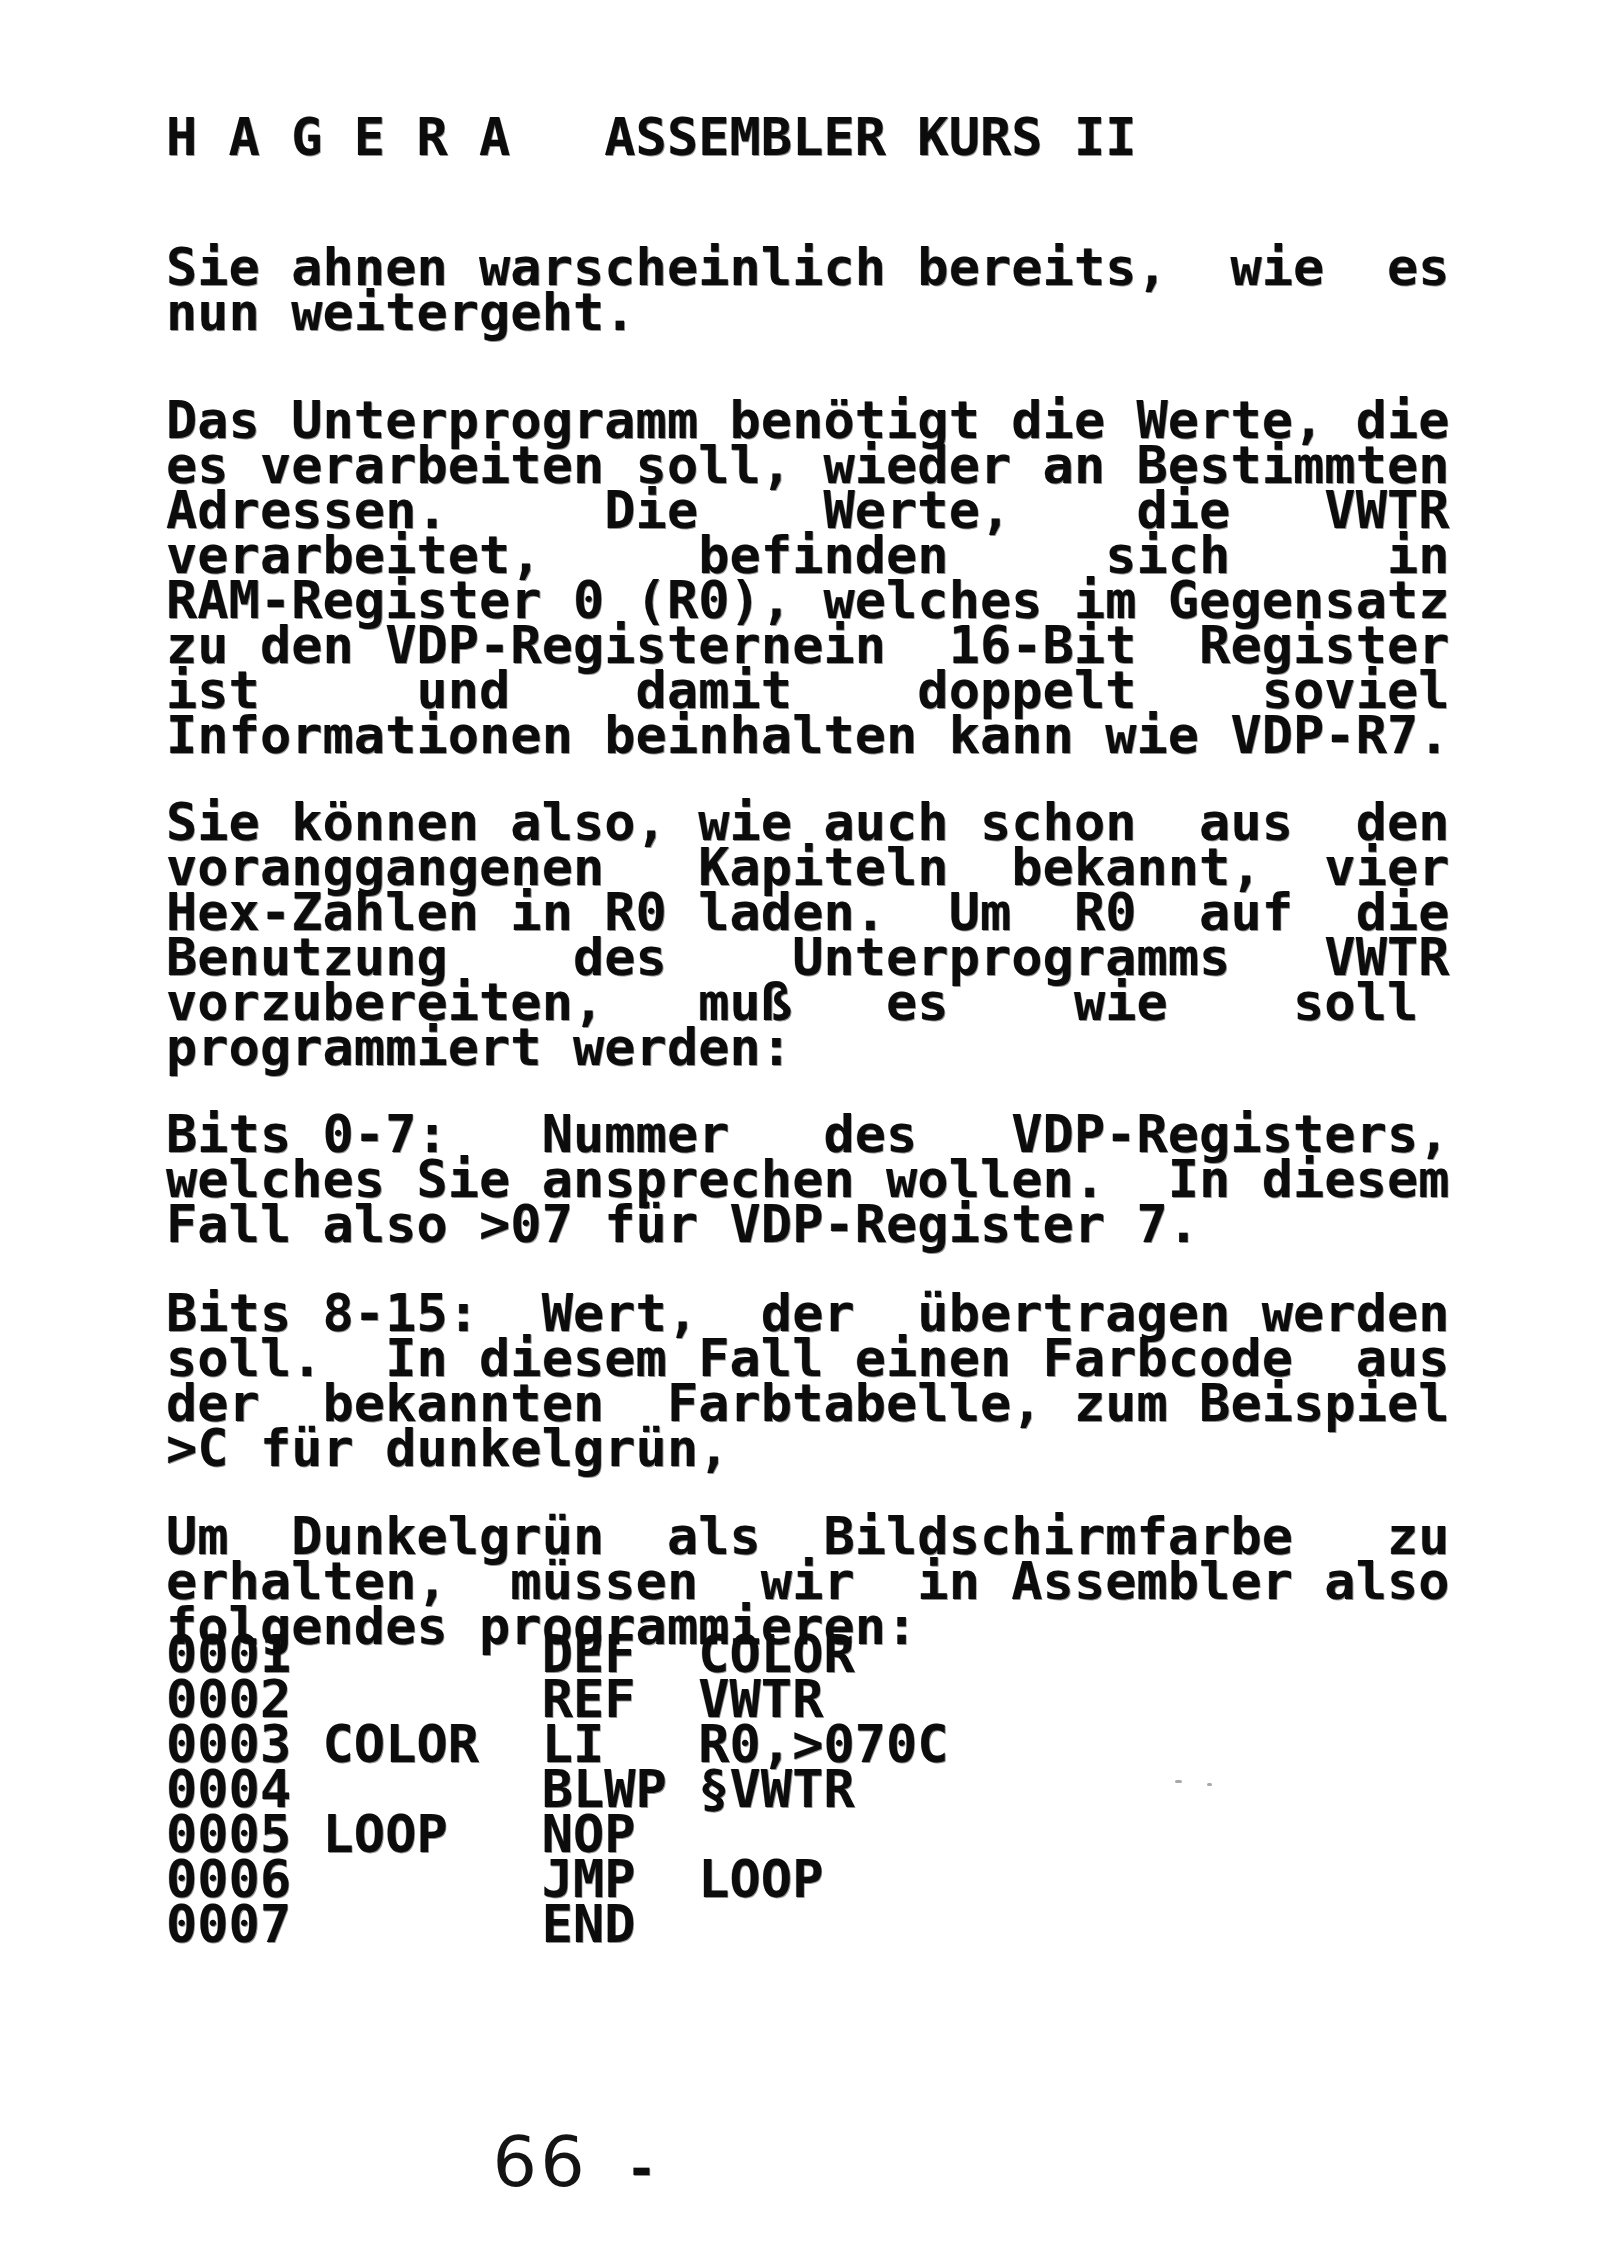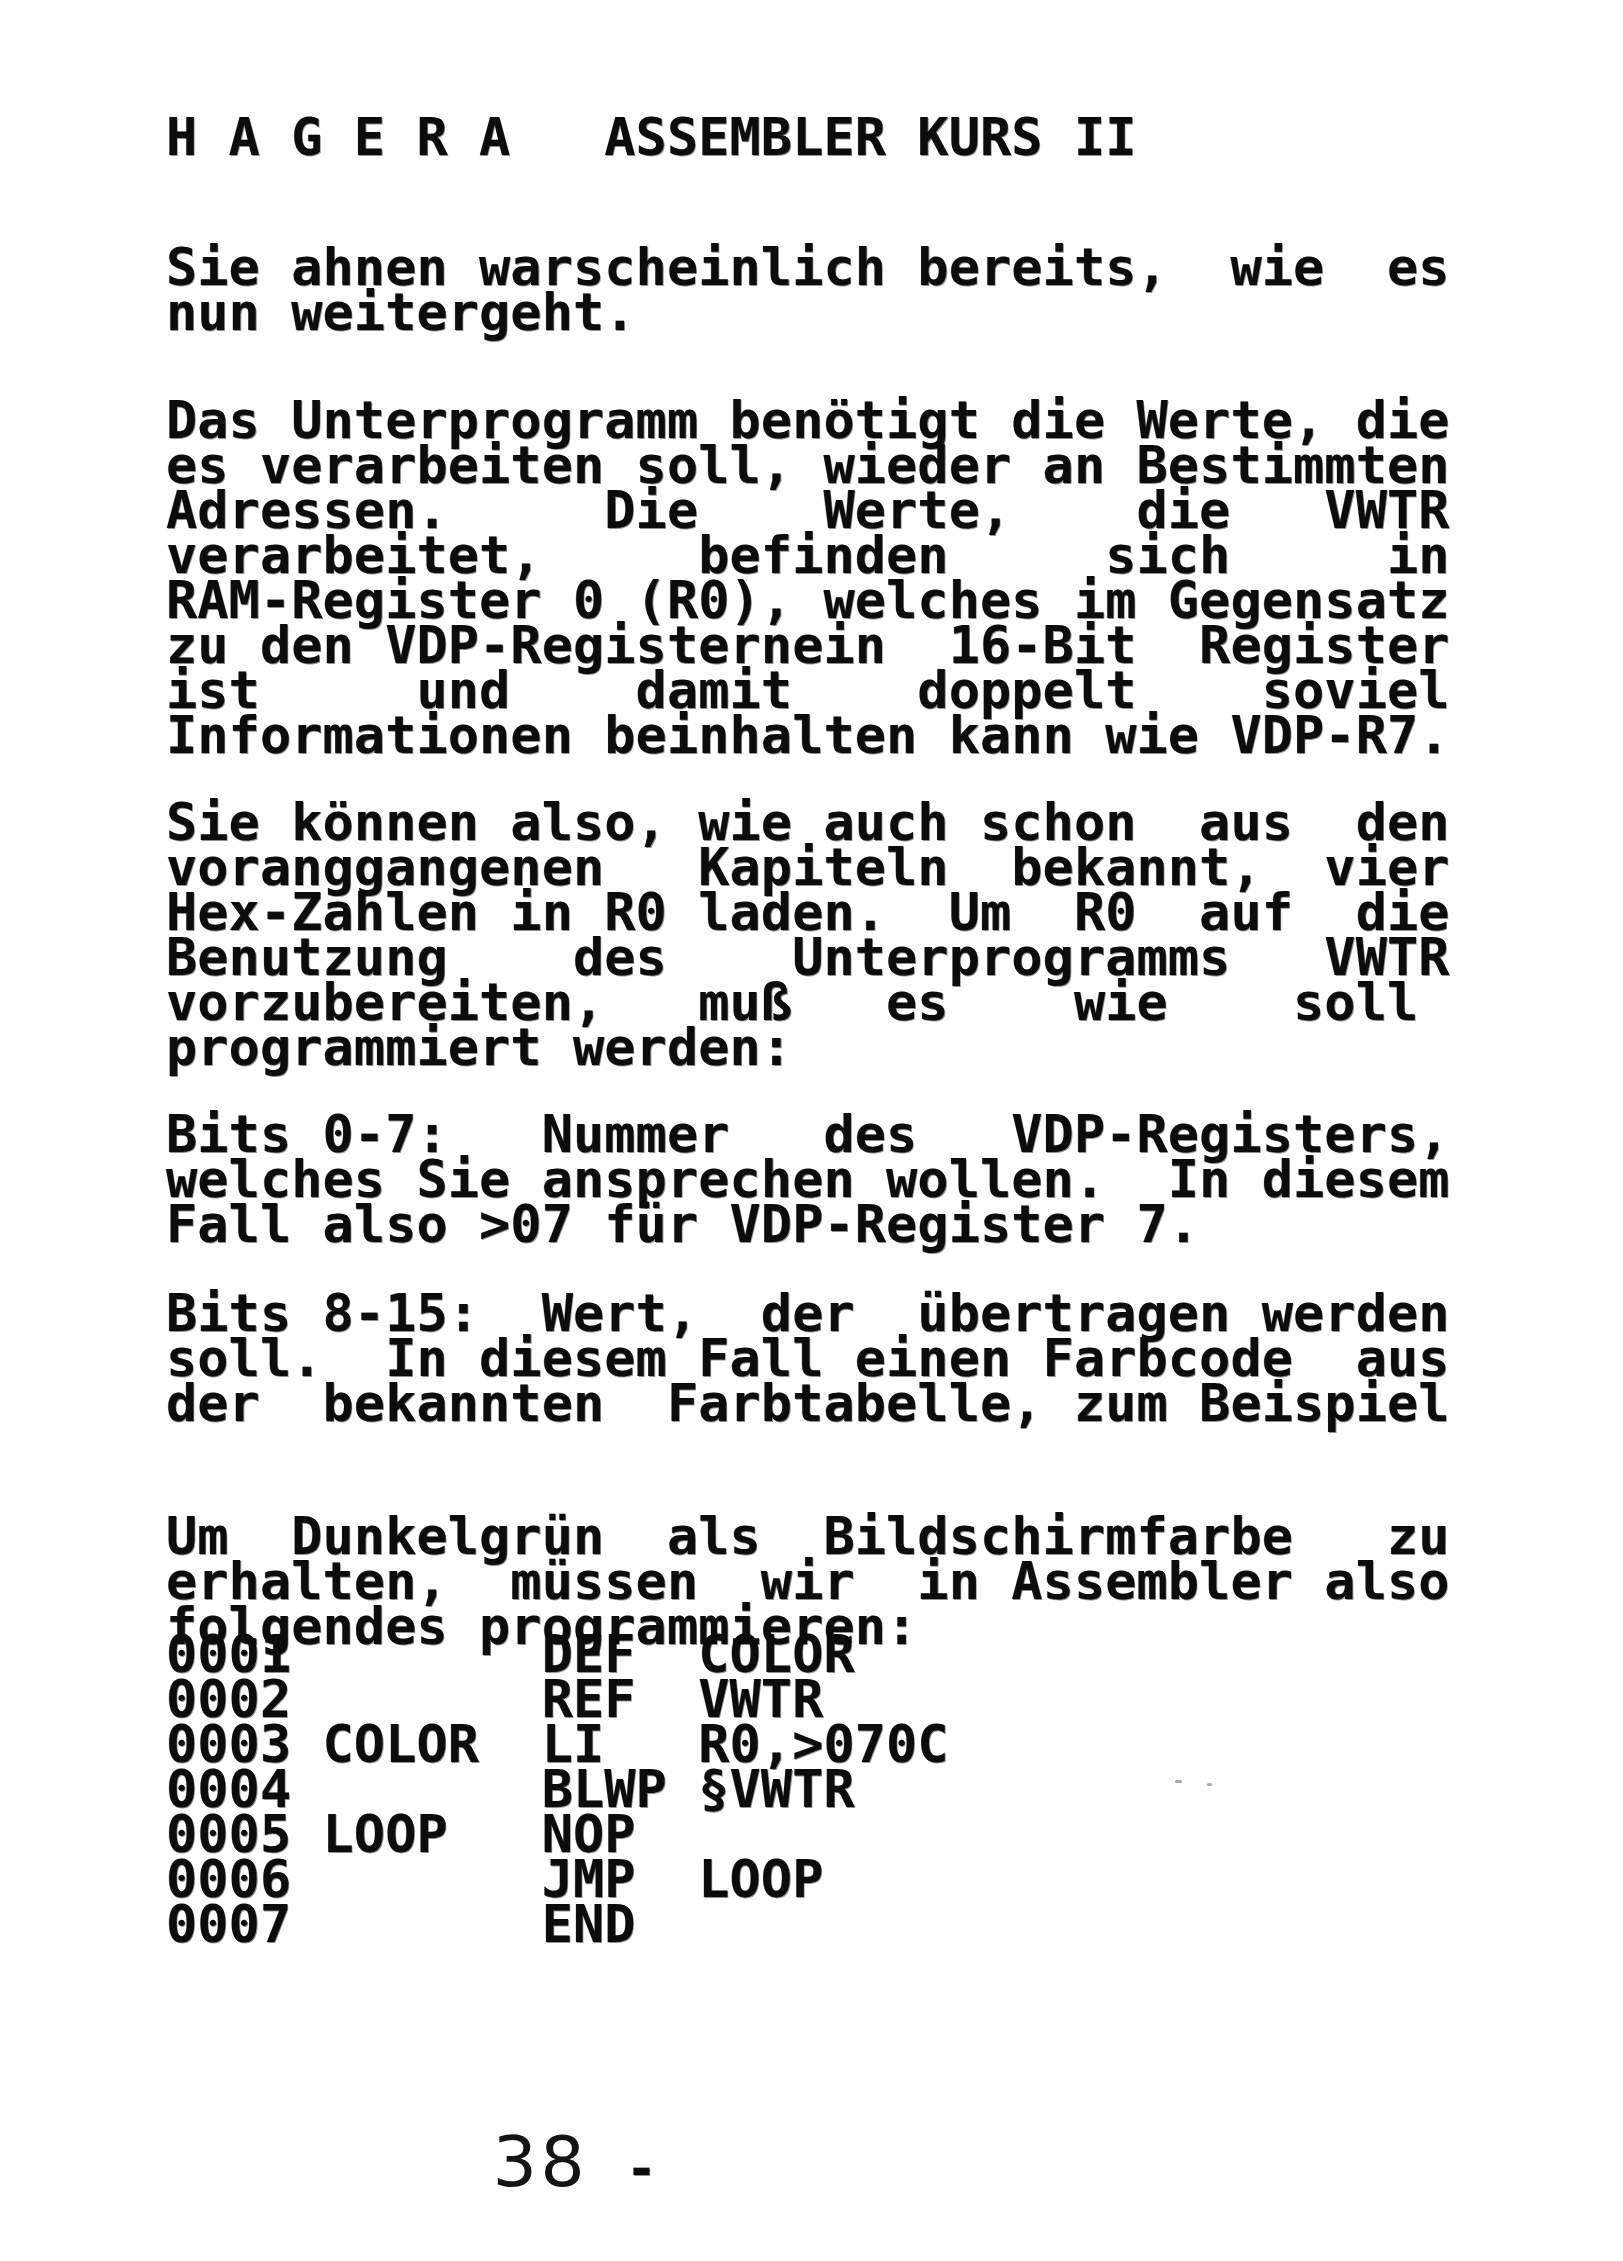--- a/index.html
+++ b/index.html
@@ -90,20 +90,21 @@
   <div class="block" style="top:1112px">
     <div class="line">Bits 0-7:   Nummer   des   VDP-Registers,</div>
     <div class="line">welches Sie ansprechen wollen.  In diesem</div>
     <div class="line">Fall also &gt;07 für VDP-Register 7.</div>
   </div>
 
   <div class="block" style="top:1291px">
     <div class="line">Bits 8-15:  Wert,  der  übertragen werden</div>
     <div class="line">soll.  In diesem Fall einen Farbcode  aus</div>
     <div class="line">der  bekannten  Farbtabelle, zum Beispiel</div>
+    <div class="line">&gt;C für dunkelgrün,</div>
   </div>
 
   <div class="block" style="top:1514px">
     <div class="line">Um  Dunkelgrün  als  Bildschirmfarbe   zu</div>
     <div class="line">erhalten,  müssen  wir  in Assembler also</div>
     <div class="line">folgendes programmieren:</div>
   </div>
 
   <div class="block" style="top:1632px">
     <div class="line">0001        DEF  COLOR</div>
@@ -112,18 +113,18 @@
     <div class="line">0004        BLWP §VWTR</div>
     <div class="line">0005 LOOP   NOP</div>
     <div class="line">0006        JMP  LOOP</div>
     <div class="line">0007        END</div>
   </div>
 
   <div class="speck" style="left:1175px; top:1780px; width:7.3px; height:3.2px;"></div>
   <div class="speck" style="left:1207px; top:1783px; width:4.9px; height:3.2px;"></div>
 
   <div class="footer">
-      <span class="pagenum">38</span>
+      <span class="pagenum">66</span>
       <span class="mono"> -</span>
   </div>
 
 </div>
 
 
 </body></html>

